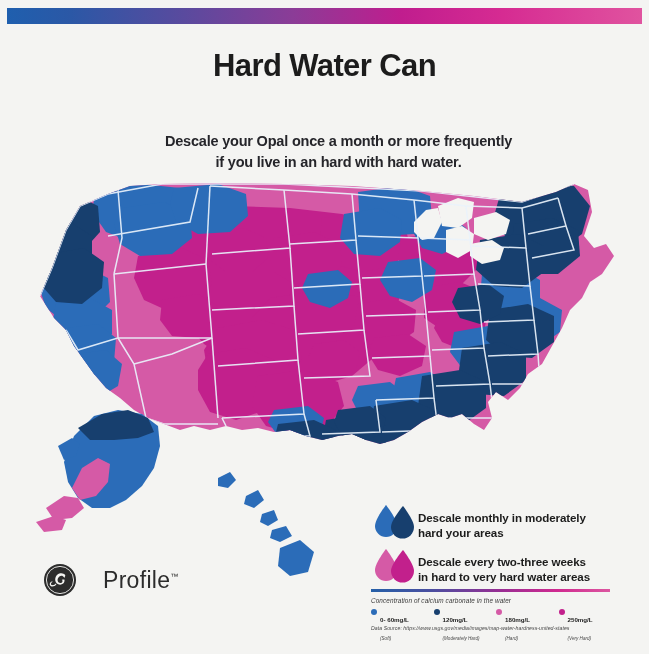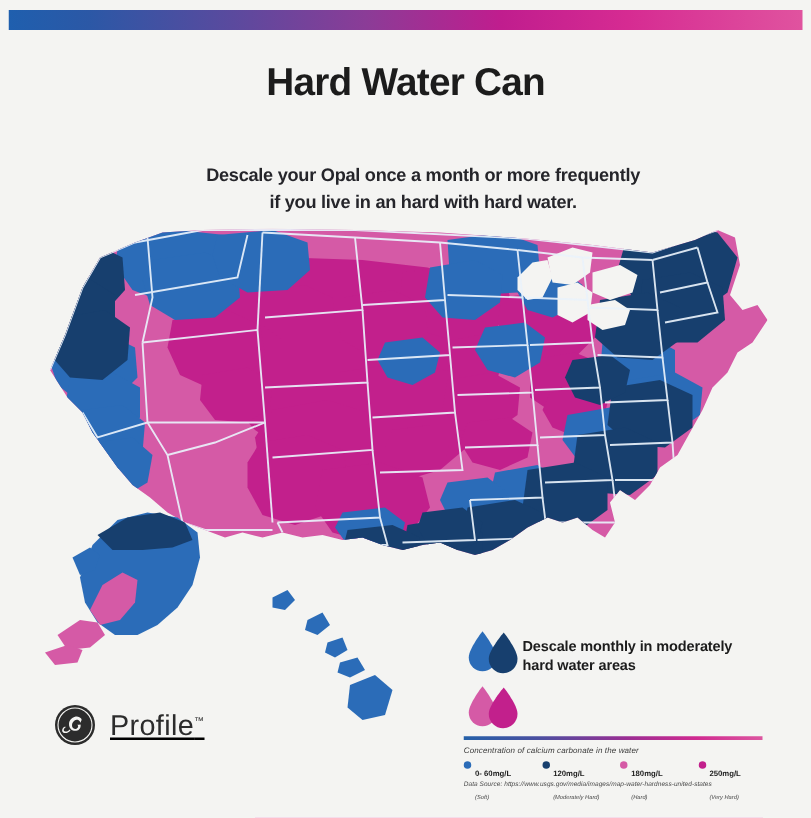--- a/index.html
+++ b/index.html
@@ -32,21 +32,21 @@
     position:absolute; left:14px; top:131px; width:649px;
     text-align:center;
     font-size:14.5px; line-height:21px;
     font-weight:bold; letter-spacing:-0.2px;
     color:#25252a;
   }
   
   #map { position:absolute; left:22px; top:178px; width:620px; height:400px; }
   #map svg { display:block; width:100%; height:100%; }
   
-  #logo { position:absolute; left:43px; top:563px; display:flex; align-items:center; gap:11px;text-decoration:underline; }
+  #logo { position:absolute; left:43px; top:563px; display:flex; align-items:center; gap:26px; }
   #logo .mark { width:34px; height:34px; }
   #logo .word { font-size:23px; color:#2c2c2c; letter-spacing:0.3px; font-weight:400; }
   #logo .tm { font-size:8px; vertical-align:super; color:#2c2c2c; }
   
   .callout { position:absolute; display:flex; align-items:center; }
   #callout-blue { left:372px; top:503px; }
   #callout-pink { left:372px; top:547px; }
   .drops { width:46px; height:40px; flex:none; }
   .callout-text {
     font-size:11.6px; line-height:15px; font-weight:bold;
@@ -240,30 +240,34 @@
 
   <div class="callout" id="callout-blue">
     <span class="drops">
       <svg viewBox="0 0 46 40" xmlns="http://www.w3.org/2000/svg">
         <path d="M14 2 C14 2 3 16 3 23 A11 11 0 0 0 25 23 C25 16 14 2 14 2 Z" fill="#2b6cb8"></path>
         <path d="M31 3 C31 3 19 17 19 24 A11.5 11.5 0 0 0 42 24 C42 17 31 3 31 3 Z" fill="#173f6e"></path>
       </svg>
     </span>
     <span class="callout-text">
       <span>Descale monthly in moderately</span><br>
-      <span>hard water areas</span>
+      <span>hard your areas</span>
     </span>
   </div>
 
   <div class="callout" id="callout-pink">
     <span class="drops">
       <svg viewBox="0 0 46 40" xmlns="http://www.w3.org/2000/svg">
         <path d="M14 2 C14 2 3 16 3 23 A11 11 0 0 0 25 23 C25 16 14 2 14 2 Z" fill="#d55aa6"></path>
         <path d="M31 3 C31 3 19 17 19 24 A11.5 11.5 0 0 0 42 24 C42 17 31 3 31 3 Z" fill="#c2208c"></path>
       </svg>
+    </span>
+    <span class="callout-text">
+      <span>Descale every two-three weeks</span><br>
+      <span>in hard to very hard water areas</span>
     </span>
   </div>
 
   <div id="scale">
     <div id="scalebar"></div>
     <div id="scale-caption">Concentration of calcium carbonate in the water</div>
     <div id="scale-items">
       <div class="scale-item">
         <span class="scale-dot" style="background:#2b6cb8"></span>
         <span>

